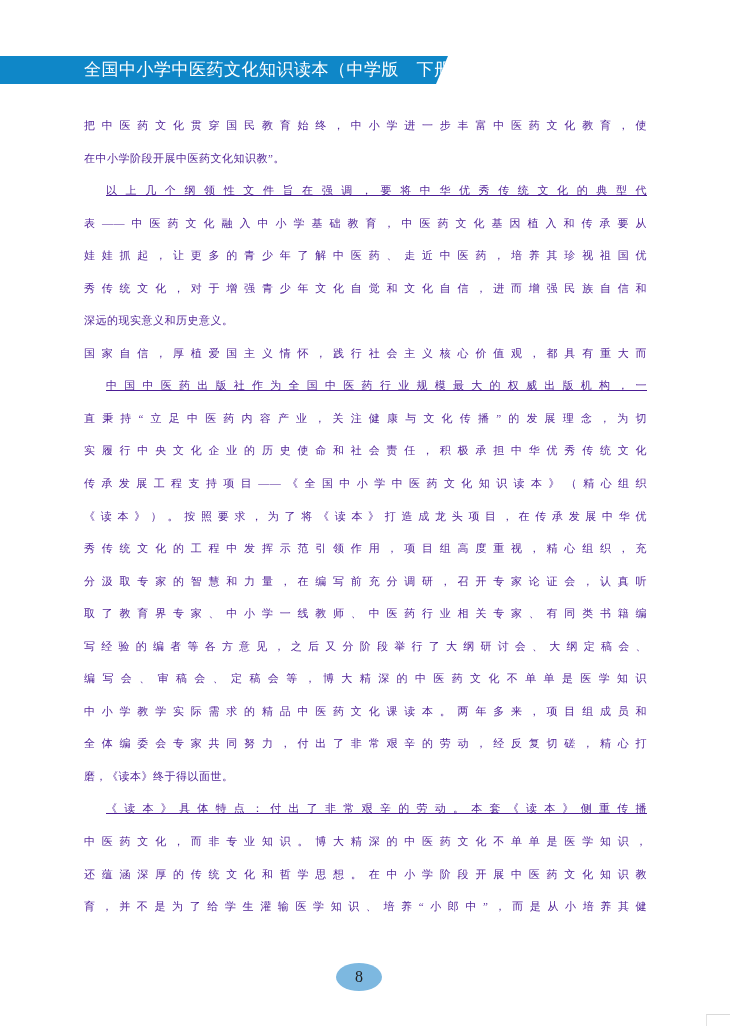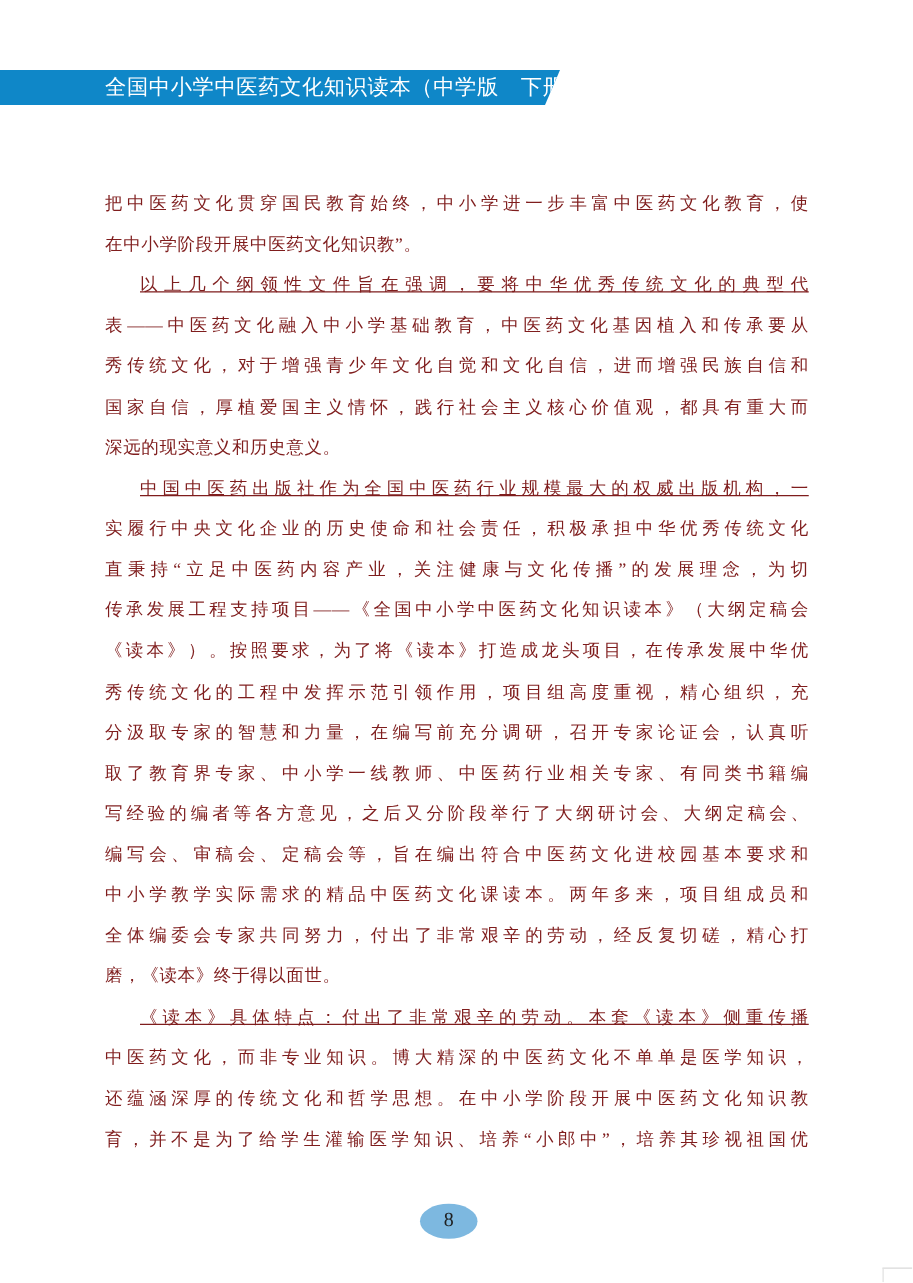--- a/index.html
+++ b/index.html
@@ -30,24 +30,23 @@
     letter-spacing: 0.5px;
     color: #ffffff;
     white-space: nowrap;
   }
   
   .body-text {
     position: absolute;
     top: 109px;
     left: 84px;
     width: 563px;
-    color: #7f1d1d;
-    font-size: 14px;
+    color: #4c1d95;
+    font-size: 11px;
     letter-spacing: 0.5px;
-    margin-top: 39px;
   }
   .body-text .line {
     height: 32.55px;
     line-height: 32.55px;
     text-align: justify;
     text-align-last: justify;
     white-space: nowrap;
   }
   .body-text .line.para-end {
     text-align-last: left;
@@ -90,40 +89,41 @@
 
   <div class="header-band">
     <span class="title">全国中小学中医药文化知识读本（中学版　下册）</span>
   </div>
 
   <div class="body-text">
       <div class="line">把中医药文化贯穿国民教育始终，中小学进一步丰富中医药文化教育，使</div>
       <div class="line para-end">在中小学阶段开展中医药文化知识教”。</div>
       <div class="line indent">以上几个纲领性文件旨在强调，要将中华优秀传统文化的典型代</div>
       <div class="line">表——中医药文化融入中小学基础教育，中医药文化基因植入和传承要从</div>
+      <div class="line">娃娃抓起，让更多的青少年了解中医药、走近中医药，培养其珍视祖国优</div>
       <div class="line">秀传统文化，对于增强青少年文化自觉和文化自信，进而增强民族自信和</div>
+      <div class="line para-end">深远的现实意义和历史意义。</div>
       <div class="line">国家自信，厚植爱国主义情怀，践行社会主义核心价值观，都具有重大而</div>
-      <div class="line para-end">深远的现实意义和历史意义。</div>
       <div class="line indent">中国中医药出版社作为全国中医药行业规模最大的权威出版机构，一</div>
+      <div class="line">直秉持“立足中医药内容产业，关注健康与文化传播”的发展理念，为切</div>
       <div class="line">实履行中央文化企业的历史使命和社会责任，积极承担中华优秀传统文化</div>
-      <div class="line">直秉持“立足中医药内容产业，关注健康与文化传播”的发展理念，为切</div>
-      <div class="line">传承发展工程支持项目——《全国中小学中医药文化知识读本》（大纲定稿会</div>
+      <div class="line">传承发展工程支持项目——《全国中小学中医药文化知识读本》（精心组织</div>
       <div class="line">《读本》）。按照要求，为了将《读本》打造成龙头项目，在传承发展中华优</div>
       <div class="line">秀传统文化的工程中发挥示范引领作用，项目组高度重视，精心组织，充</div>
       <div class="line">分汲取专家的智慧和力量，在编写前充分调研，召开专家论证会，认真听</div>
       <div class="line">取了教育界专家、中小学一线教师、中医药行业相关专家、有同类书籍编</div>
       <div class="line">写经验的编者等各方意见，之后又分阶段举行了大纲研讨会、大纲定稿会、</div>
-      <div class="line">编写会、审稿会、定稿会等，旨在编出符合中医药文化进校园基本要求和</div>
+      <div class="line">编写会、审稿会、定稿会等，博大精深的中医药文化不单单是医学知识</div>
       <div class="line">中小学教学实际需求的精品中医药文化课读本。两年多来，项目组成员和</div>
       <div class="line">全体编委会专家共同努力，付出了非常艰辛的劳动，经反复切磋，精心打</div>
       <div class="line para-end">磨，《读本》终于得以面世。</div>
       <div class="line indent">《读本》具体特点：付出了非常艰辛的劳动。本套《读本》侧重传播</div>
       <div class="line">中医药文化，而非专业知识。博大精深的中医药文化不单单是医学知识，</div>
       <div class="line">还蕴涵深厚的传统文化和哲学思想。在中小学阶段开展中医药文化知识教</div>
-      <div class="line">育，并不是为了给学生灌输医学知识、培养“小郎中”，培养其珍视祖国优</div>
+      <div class="line">育，并不是为了给学生灌输医学知识、培养“小郎中”，而是从小培养其健</div>
     </div>
 
   <div class="page-number-badge">
     <div class="num">8</div>
   </div>
 
   <div class="corner-mark"></div>
 
 </div>
 

